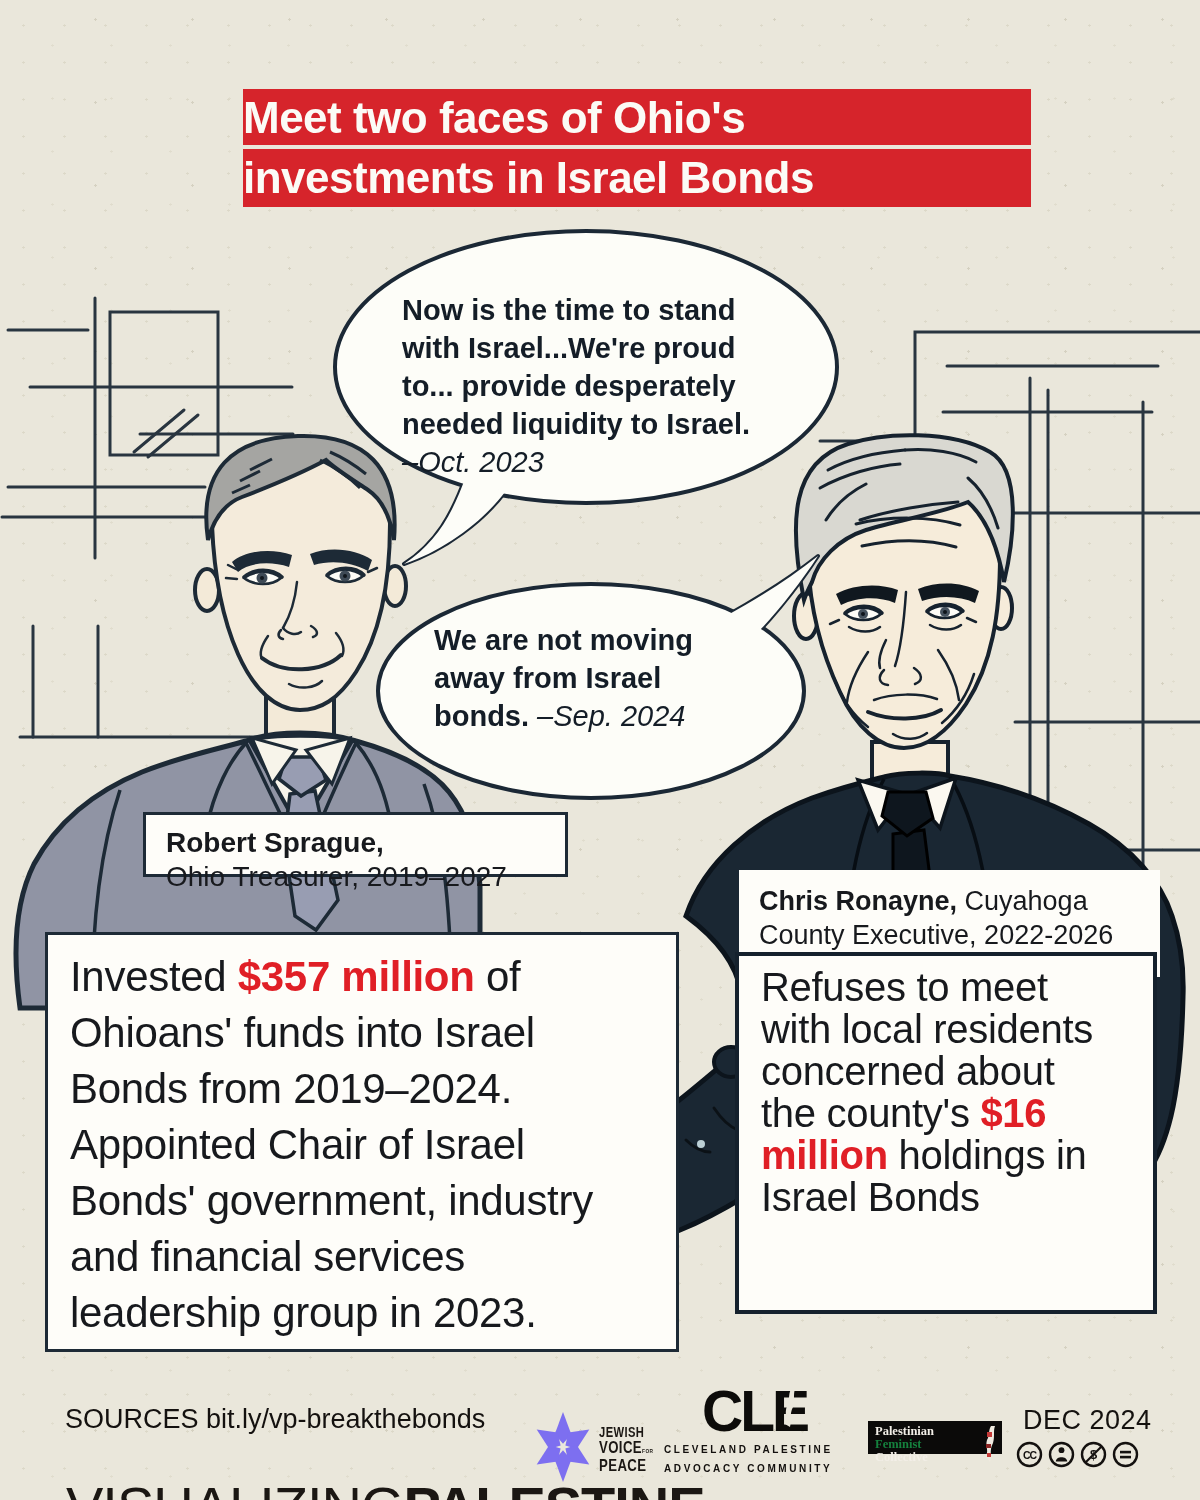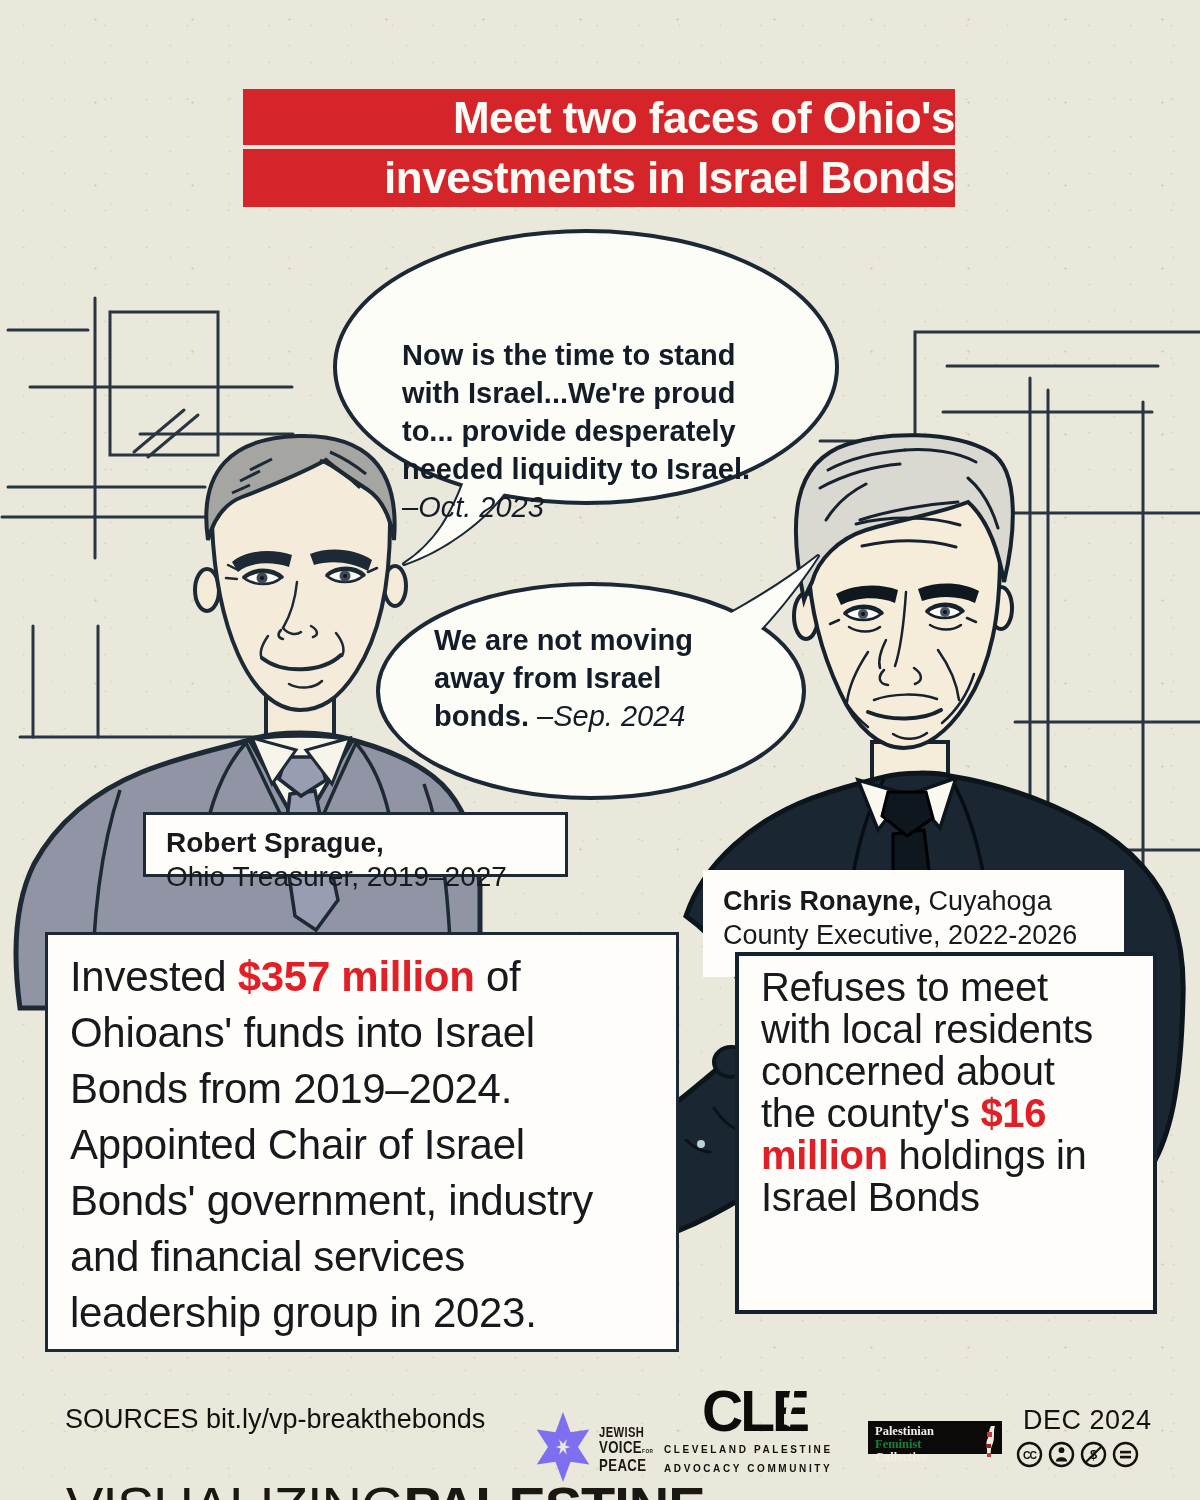--- a/index.html
+++ b/index.html
@@ -11,34 +11,34 @@
       radial-gradient(#e0dccd 1px, transparent 1.3px),
       radial-gradient(#d5d1c1 1.2px, transparent 1.5px);
     background-size:41px 37px, 59px 53px, 97px 83px;
     background-position:3px 7px, 23px 19px, 47px 61px;
     font-family:"Liberation Sans", sans-serif;
     color:#17191d;
   }
   #scene{position:absolute;left:0;top:0;}
   .abs{position:absolute;}
   
-  .bar{left:243px;width:712px;background:#d6242b;color:#fbfbf6;font-weight:bold;
-       font-size:44px;letter-spacing:-0.5px;text-align:right;}
+  .bar{left:243px;width:788px;background:#d6242b;color:#fbfbf6;font-weight:bold;
+       font-size:44px;letter-spacing:-0.5px;text-align:left;}
   .bar1{top:89px;height:56px;line-height:57px;}
   .bar2{top:149px;height:58px;line-height:58px;}
   
   .bubble-text{white-space:pre;font-weight:bold;font-size:29px;line-height:38px;color:#141d27;}
-  .bubble1-text{left:402px;top:291px;margin-top:45px;}
+  .bubble1-text{left:402px;top:291px;}
   .bubble2-text{left:434px;top:621px;}
   .quote-date{font-weight:normal;font-style:italic;}
   
   .label{background:#fefdf9;color:#17191d;}
   .label-robert{left:143px;top:812px;width:425px;height:65px;border:3px solid #1d2a36;
        box-sizing:border-box;padding:11px 0 0 20px;font-size:28px;line-height:34px;}
-  .label-chris{left:703px;top:870px;width:421px;height:107px;box-sizing:border-box;
+  .label-chris{left:739px;top:870px;width:421px;height:107px;box-sizing:border-box;
        padding:14px 0 14px 20px;font-size:27px;line-height:34px;white-space:pre-line;}
   .label .name{font-weight:bold;}
   
   .fact{background:#fefdf9;border:3px solid #1d2a36;box-sizing:border-box;white-space:pre;}
   .fact-left{left:45px;top:932px;width:634px;height:420px;padding:14px 0 0 22px;
        font-size:42px;line-height:56px;letter-spacing:-0.3px;}
   .fact-right{left:735px;top:952px;width:422px;height:362px;border-width:4px;border-color:#15212d;
        padding:10px 0 0 22px;font-size:40px;line-height:42px;letter-spacing:-0.3px;}
   .hl{color:#e01f26;font-weight:bold;}
   

